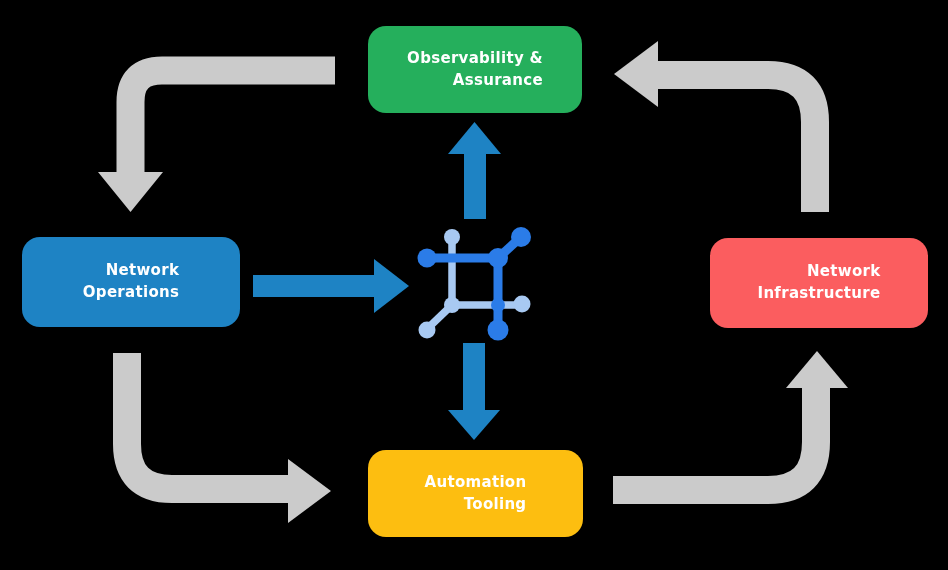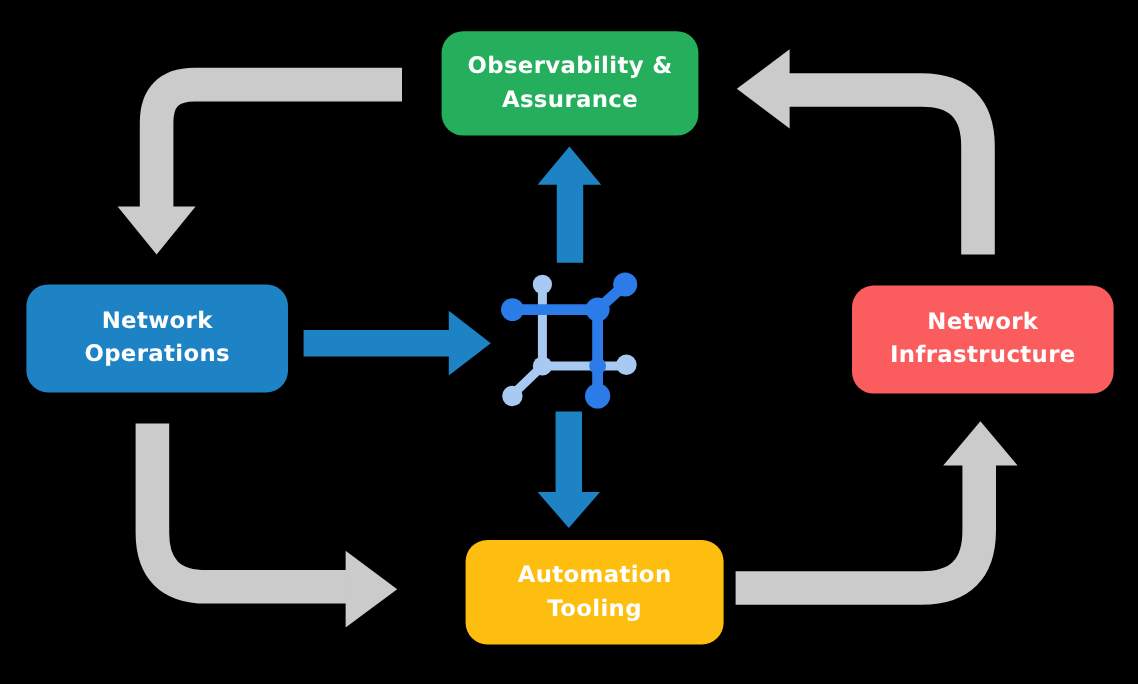--- a/index.html
+++ b/index.html
@@ -6,29 +6,29 @@
   body {
     width: 948px; height: 570px; position: relative; overflow: hidden;
     font-family: "DejaVu Sans", "Liberation Sans", sans-serif;
   }
   .stage { position: absolute; left: 0; top: 0; width: 948px; height: 570px; }
   svg.layer { position: absolute; left: 0; top: 0; display: block; }
 
   .node {
     position: absolute; border-radius: 18px;
     display: flex; align-items: center; justify-content: center;
-    text-align: center; color: #ffffff;
-    font-size: 19px; font-weight: bold; line-height: 1.45; letter-spacing: 0.3px;
+    text-align: right; color: #ffffff;
+    font-size: 15px; font-weight: bold; line-height: 1.45; letter-spacing: 0.3px;
   }
   .node span { white-space: pre-line; }
 
   .node-observability  { left: 368px; top: 26px;  width: 214px; height: 87px; background: #25AF5C; }
   .node-operations     { left: 22px;  top: 237px; width: 218px; height: 90px; background: #1E83C4; }
   .node-infrastructure { left: 710px; top: 238px; width: 218px; height: 90px; background: #FB5D5F; }
-  .node-automation     { left: 388px; top: 450px; width: 215px; height: 87px; background: #FDBE10; }
+  .node-automation     { left: 368px; top: 450px; width: 215px; height: 87px; background: #FDBE10; }
 </style>
 </head>
 <body>
 
 <div class="stage">
 
   <svg class="layer" width="948" height="570" viewBox="0 0 948 570">
 
     <g>
       <path d="M 335 70.5 L 162 70.5 Q 130.5 70.5 130.5 102 L 130.5 174" fill="none" stroke="#CBCBCB" stroke-width="28"></path>

